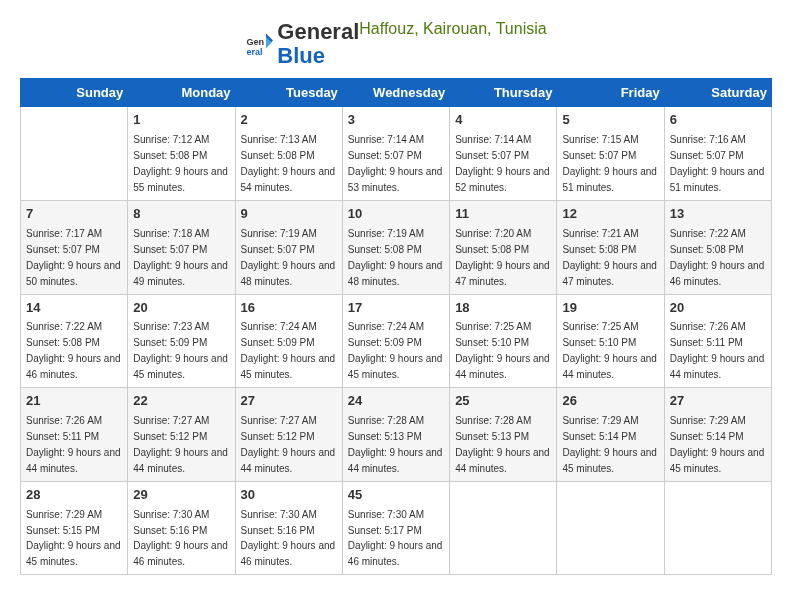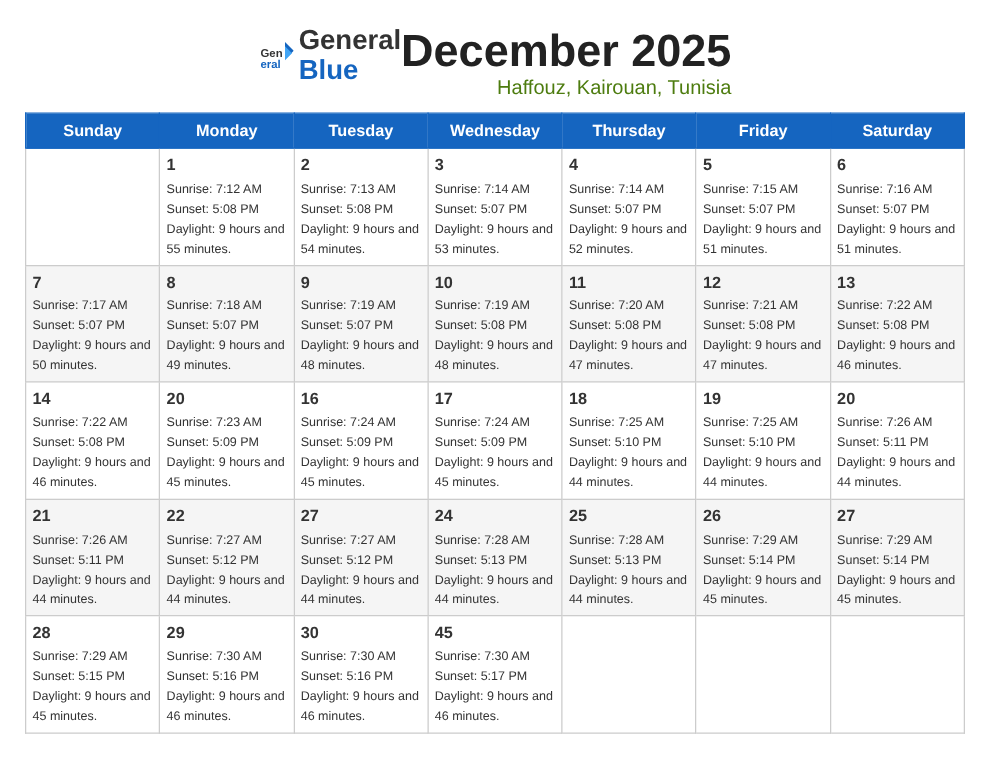--- a/index.html
+++ b/index.html
@@ -48,21 +48,21 @@
     }
     table {
       width: 100%;
       border-collapse: collapse;
       font-size: 11px;
     }
     thead tr th {
       background-color: #1565C0;
       color: #fff;
       padding: 6px 4px;
-      text-align: center;
+      text-align: right;
       font-size: 13px;
       font-weight: bold;
       border: 1px solid #1565C0;
     }
     tbody tr td {
       border: 1px solid #ccc;
       vertical-align: top;
       padding: 4px 5px;
       min-height: 80px;
       width: calc(100% / 7);
@@ -102,21 +102,20 @@
       <text x="2" y="35" font-size="13" font-weight="bold" fill="#1565C0">eral</text>
       <polygon points="30,5 40,15 30,25" fill="#1565C0"></polygon>
       <polygon points="30,10 38,18 30,26" fill="#42A5F5"></polygon>
     </svg>
     <div class="logo-text">
       <span class="logo-general">General</span>
       <span class="logo-blue">Blue</span>
     </div>
   </div>
   <div class="title-block">
-    <div class="month-year">December 2025</div>
     <div class="location">Haffouz, Kairouan, Tunisia</div>
   </div>
 </div>
 
 <table>
   <thead>
     <tr>
     <th>Sunday</th>
         <th>Monday</th>
         <th>Tuesday</th>

